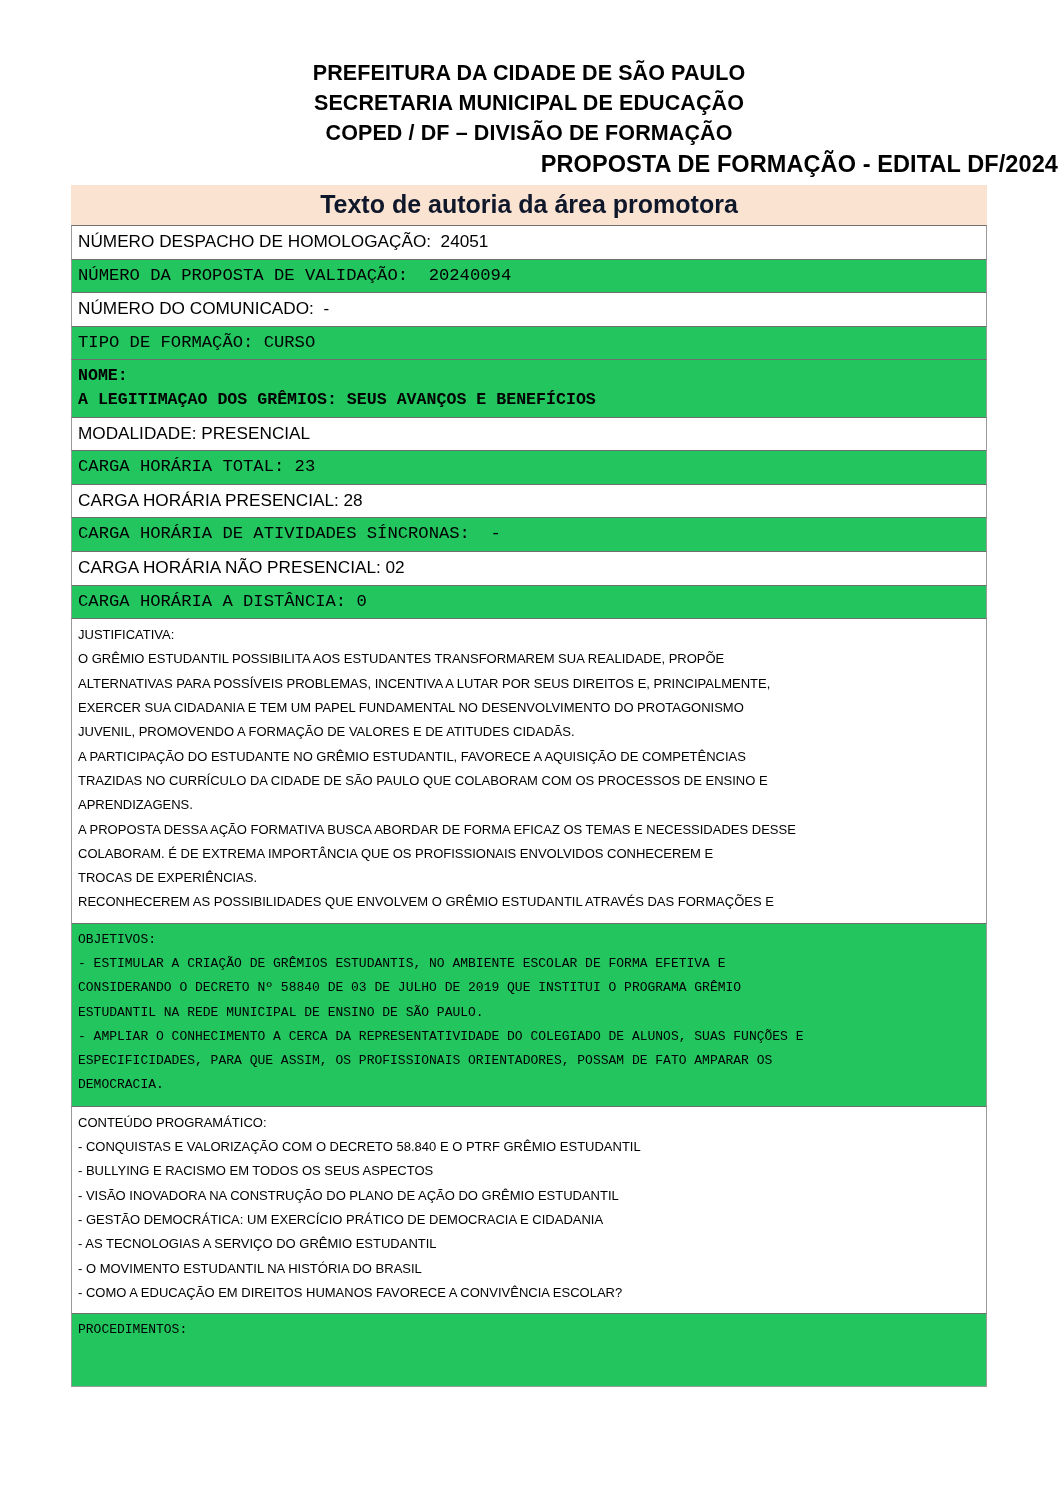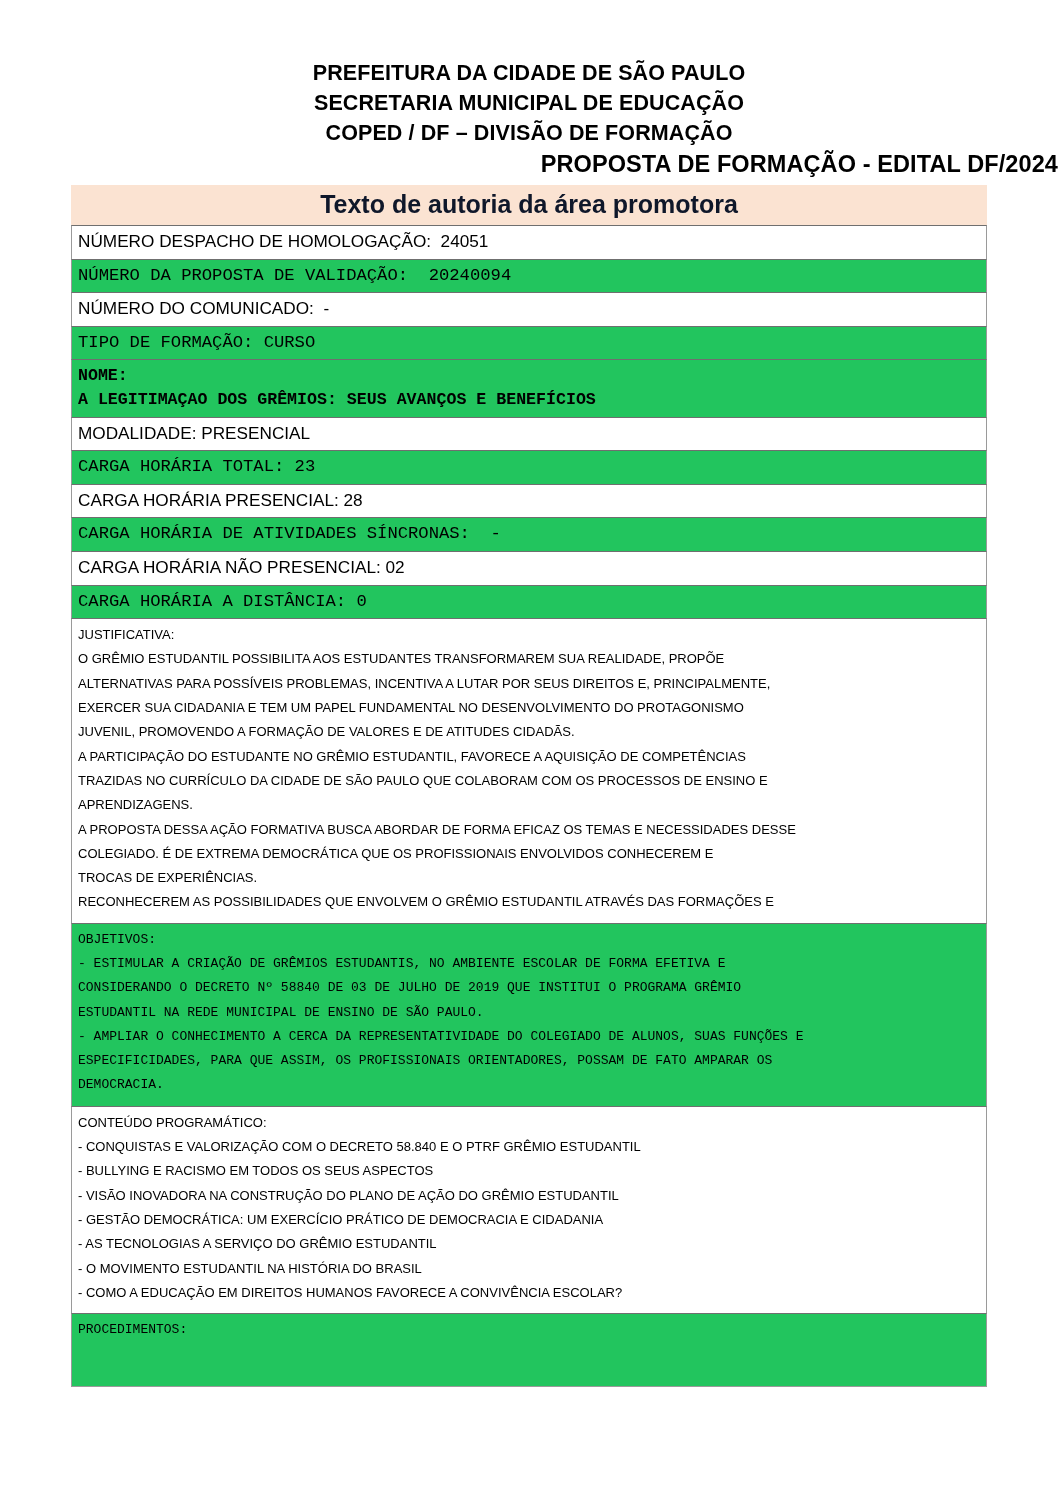--- a/index.html
+++ b/index.html
@@ -167,21 +167,21 @@
     <div class="row block">
       <span class="line">JUSTIFICATIVA:</span>
       <span class="line">O GRÊMIO ESTUDANTIL POSSIBILITA AOS ESTUDANTES TRANSFORMAREM SUA REALIDADE, PROPÕE</span>
       <span class="line">ALTERNATIVAS PARA POSSÍVEIS PROBLEMAS, INCENTIVA A LUTAR POR SEUS DIREITOS E, PRINCIPALMENTE,</span>
       <span class="line">EXERCER SUA CIDADANIA E TEM UM PAPEL FUNDAMENTAL NO DESENVOLVIMENTO DO PROTAGONISMO</span>
       <span class="line">JUVENIL, PROMOVENDO A FORMAÇÃO DE VALORES E DE ATITUDES CIDADÃS.</span>
       <span class="line">A PARTICIPAÇÃO DO ESTUDANTE NO GRÊMIO ESTUDANTIL, FAVORECE A AQUISIÇÃO DE COMPETÊNCIAS</span>
       <span class="line">TRAZIDAS NO CURRÍCULO DA CIDADE DE SÃO PAULO QUE COLABORAM COM OS PROCESSOS DE ENSINO E</span>
       <span class="line">APRENDIZAGENS.</span>
       <span class="line">A PROPOSTA DESSA AÇÃO FORMATIVA BUSCA ABORDAR DE FORMA EFICAZ OS TEMAS E NECESSIDADES DESSE</span>
-      <span class="line">COLEGIADO. É DE EXTREMA DEMOCRÁTICA QUE OS PROFISSIONAIS ENVOLVIDOS CONHECEREM E</span>
+      <span class="line">COLABORAM. É DE EXTREMA IMPORTÂNCIA QUE OS PROFISSIONAIS ENVOLVIDOS CONHECEREM E</span>
       <span class="line">TROCAS DE EXPERIÊNCIAS.</span>
       <span class="line">RECONHECEREM AS POSSIBILIDADES QUE ENVOLVEM O GRÊMIO ESTUDANTIL ATRAVÉS DAS FORMAÇÕES E</span>
     </div>
 
     <div class="row alt block">
       <span class="line">OBJETIVOS:</span>
       <span class="line">- ESTIMULAR A CRIAÇÃO DE GRÊMIOS ESTUDANTIS, NO AMBIENTE ESCOLAR DE FORMA EFETIVA E</span>
       <span class="line">CONSIDERANDO O DECRETO Nº 58840 DE 03 DE JULHO DE 2019 QUE INSTITUI O PROGRAMA GRÊMIO</span>
       <span class="line">ESTUDANTIL NA REDE MUNICIPAL DE ENSINO DE SÃO PAULO.</span>
       <span class="line">- AMPLIAR O CONHECIMENTO A CERCA DA REPRESENTATIVIDADE DO COLEGIADO DE ALUNOS, SUAS FUNÇÕES E</span>

